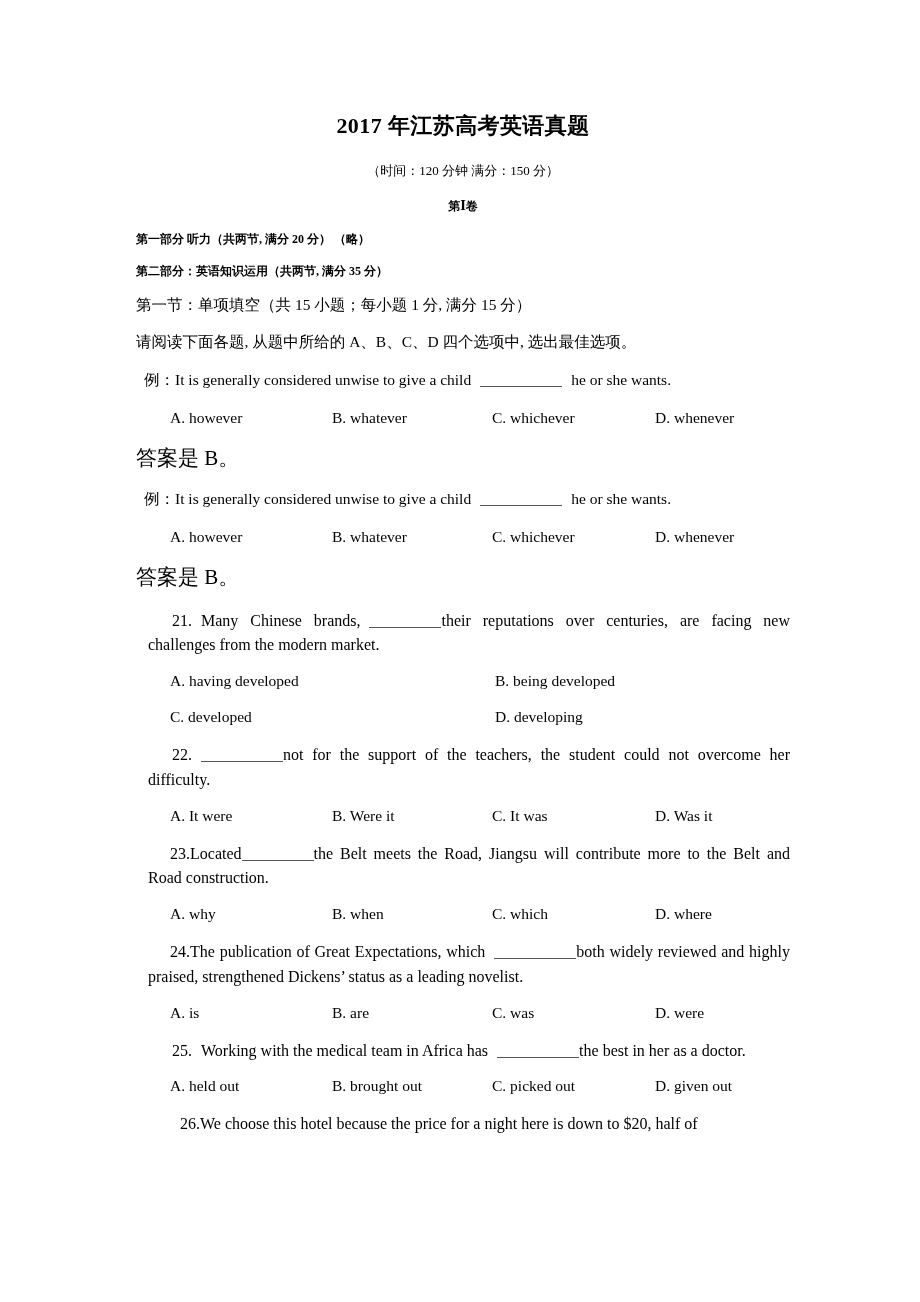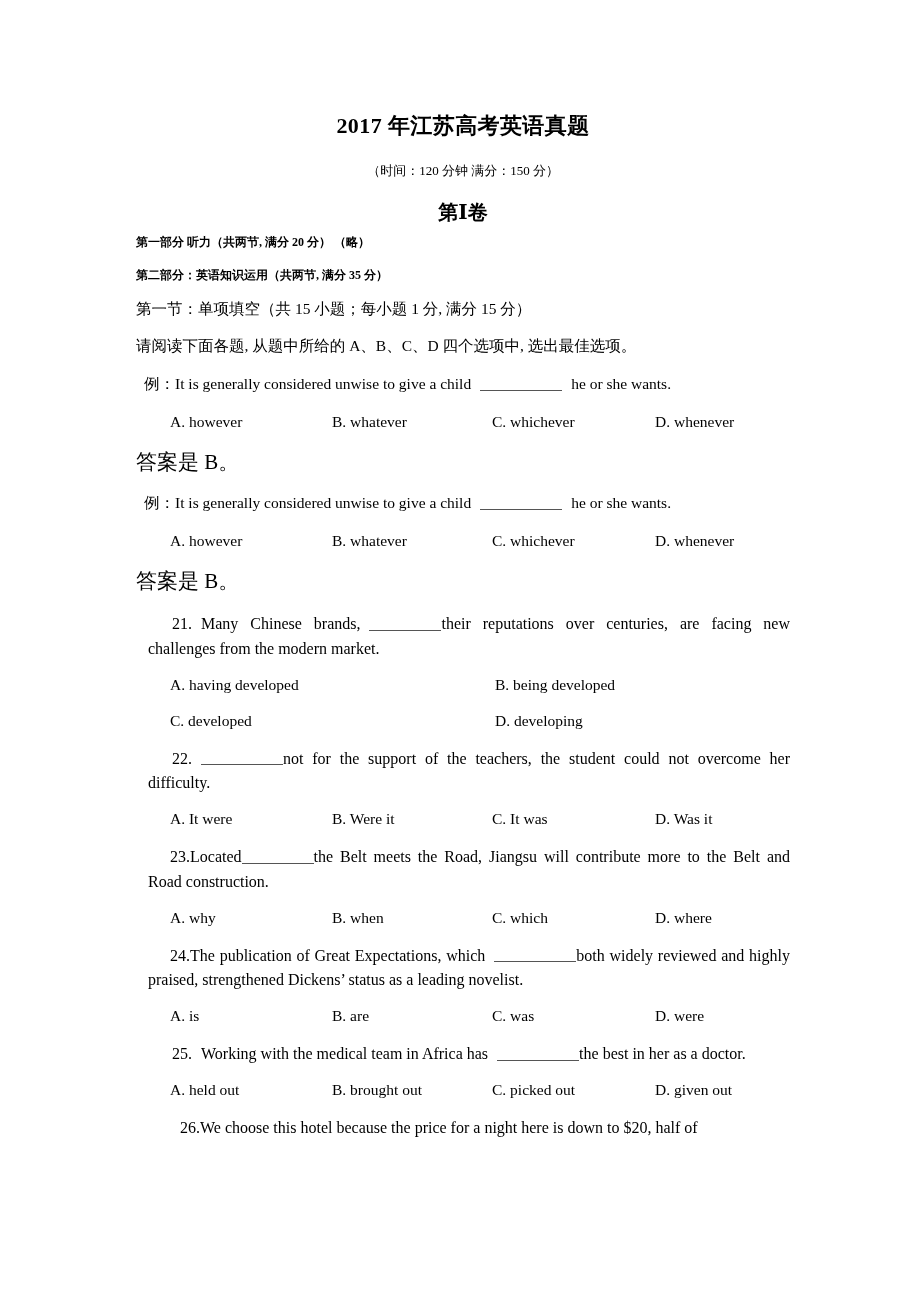--- a/index.html
+++ b/index.html
@@ -34,24 +34,24 @@
     letter-spacing: 0.4px;
   }
   .doc-subtitle {
     text-align: center;
     font-size: 13px;
     line-height: 1.3;
     margin: 0 0 20px 0;
   }
   .paper-heading {
     text-align: center;
-    font-size: 20px;
+    font-size: 12px;
     font-weight: bold;
     line-height: 1.3;
-    margin: 0 0 9px 0;
+    margin: 0 0 16px 0;
   }
   .section-heading {
     font-size: 12px;
     font-weight: bold;
     line-height: 1.35;
     margin: 0 0 16px 0;
   }
   .sub-heading {
     font-size: 15.5px;
     line-height: 1.35;

